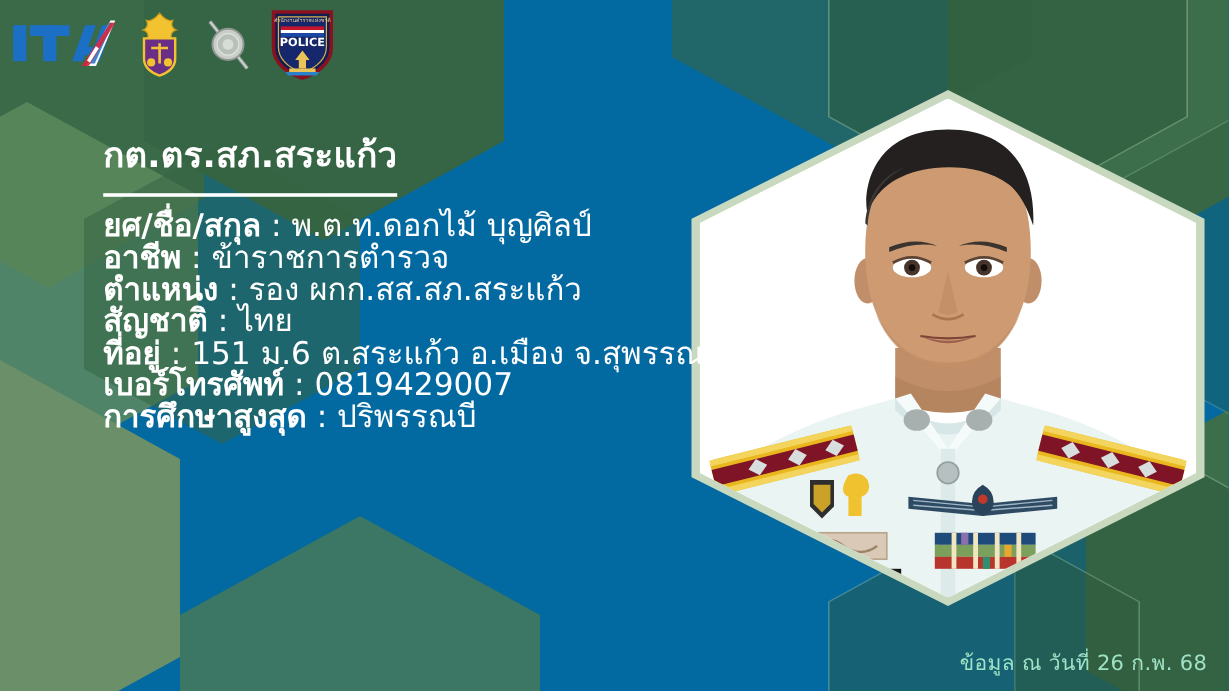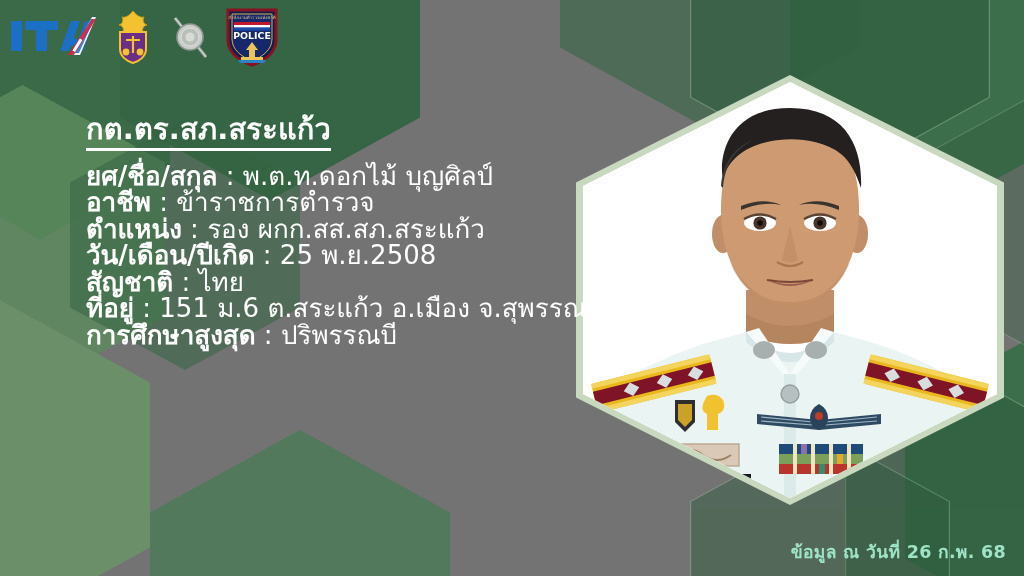--- a/index.html
+++ b/index.html
@@ -1,39 +1,39 @@
 <!DOCTYPE html>
 <html><head>
 <meta charset="utf-8">
 <style>
   html,body{margin:0;padding:0;}
   body{
     width:1024px;height:576px;overflow:hidden;
     font-family:"DejaVu Sans","Liberation Sans",sans-serif;
     background:#2F5C3E;
   }
-  .slide{position:relative;width:1024px;height:576px;overflow:hidden;background:#737373;}
+  .slide{position:relative;width:1024px;height:576px;overflow:hidden;background:#0369a1;}
 
   
   .bg-layer{position:absolute;inset:0;overflow:hidden;}
   .hex{position:absolute;clip-path:polygon(50% 0%,100% 25%,100% 75%,50% 100%,0% 75%,0% 25%);}
   .hexline{position:absolute;clip-path:polygon(50% 0%,100% 25%,100% 75%,50% 100%,0% 75%,0% 25%);}
   .hexline::after{content:"";position:absolute;inset:1.2px;
            clip-path:polygon(50% 0%,100% 25%,100% 75%,50% 100%,0% 75%,0% 25%);background:#2F5C3E;}
 
   
   .logobar{position:absolute;left:8px;top:6px;display:flex;align-items:center;gap:10px;z-index:12;}
   .logo-ita{width:92px;height:52px;position:relative;}
   .emb{display:block;}
 
   
   .content{position:absolute;left:86px;top:112px;z-index:10;color:#ffffff;}
   .title{
     font-size:29px;font-weight:700;letter-spacing:.2px;line-height:1.2;
-    border-bottom:3px solid #ffffff;display:inline-block;padding-bottom:1px;margin-bottom:12px;
+    border-bottom:3px solid #ffffff;display:inline-block;padding-bottom:14px;margin-bottom:12px;
   }
   .rows{display:block;}
   .row{font-size:26px;line-height:26.5px;white-space:nowrap;}
   .lbl{font-weight:700;}
   .val{font-weight:400;}
 
   
   .photo-wrap{position:absolute;left:576px;top:75px;width:428px;height:430px;z-index:9;}
   .photo-frame{
     position:absolute;inset:0;
@@ -43,21 +43,21 @@
   .photo-inner{
     position:absolute;inset:7px;
     clip-path:polygon(50% 0%,100% 25%,100% 75%,50% 100%,0% 75%,0% 25%);
     background:#ffffff;overflow:hidden;
   }
   .portrait{position:absolute;left:0;top:0;width:100%;height:100%;}
 
   
   .footer{
     position:absolute;right:18px;bottom:10px;z-index:14;
-    color:#9FE3C6;font-size:17.5px;font-weight:700;letter-spacing:.3px;
+    color:#9FE3C6;font-size:17.5px;font-weight:400;letter-spacing:.3px;
   }
 </style>
 </head>
 <body>
 
 <div class="slide">
 
   <div class="bg-layer">
 
     <div class="hex" style="left:-90px;top:-60px;width:260px;height:300px;background:#3A6A48;"></div>
@@ -134,23 +134,23 @@
       </svg>
     </div>
   </div>
 
   <div class="content">
     <div class="title">กต.ตร.สภ.สระแก้ว</div>
     <div class="rows" id="detail-list">
         <div class="row"><span class="lbl">ยศ/ชื่อ/สกุล</span><span class="sep"> : </span><span class="val">พ.ต.ท.ดอกไม้ บุญศิลป์</span></div>
         <div class="row"><span class="lbl">อาชีพ</span><span class="sep"> : </span><span class="val">ข้าราชการตำรวจ</span></div>
         <div class="row"><span class="lbl">ตำแหน่ง</span><span class="sep"> : </span><span class="val">รอง ผกก.สส.สภ.สระแก้ว</span></div>
-        <div class="row"><span class="lbl">วัน/เดือน/ปีเกิด</span><span class="sep"> : </span><span class="val">25 พ.ย.2508</span></div>
         <div class="row"><span class="lbl">สัญชาติ</span><span class="sep"> : </span><span class="val">ไทย</span></div>
         <div class="row"><span class="lbl">ที่อยู่</span><span class="sep"> : </span><span class="val">151 ม.6 ต.สระแก้ว อ.เมือง จ.สุพรรณบุรี 72230</span></div>
+        <div class="row"><span class="lbl">เบอร์โทรศัพท์</span><span class="sep"> : </span><span class="val">0819429007</span></div>
         <div class="row"><span class="lbl">การศึกษาสูงสุด</span><span class="sep"> : </span><span class="val">ปริพรรณบี</span></div>
       </div>
   </div>
 
   <div class="photo-wrap">
     <div class="photo-frame"></div>
     <div class="photo-inner">
       <svg class="portrait" viewBox="0 0 414 416" preserveAspectRatio="xMidYMid slice">
         <rect width="414" height="416" fill="#ffffff"></rect>
 

